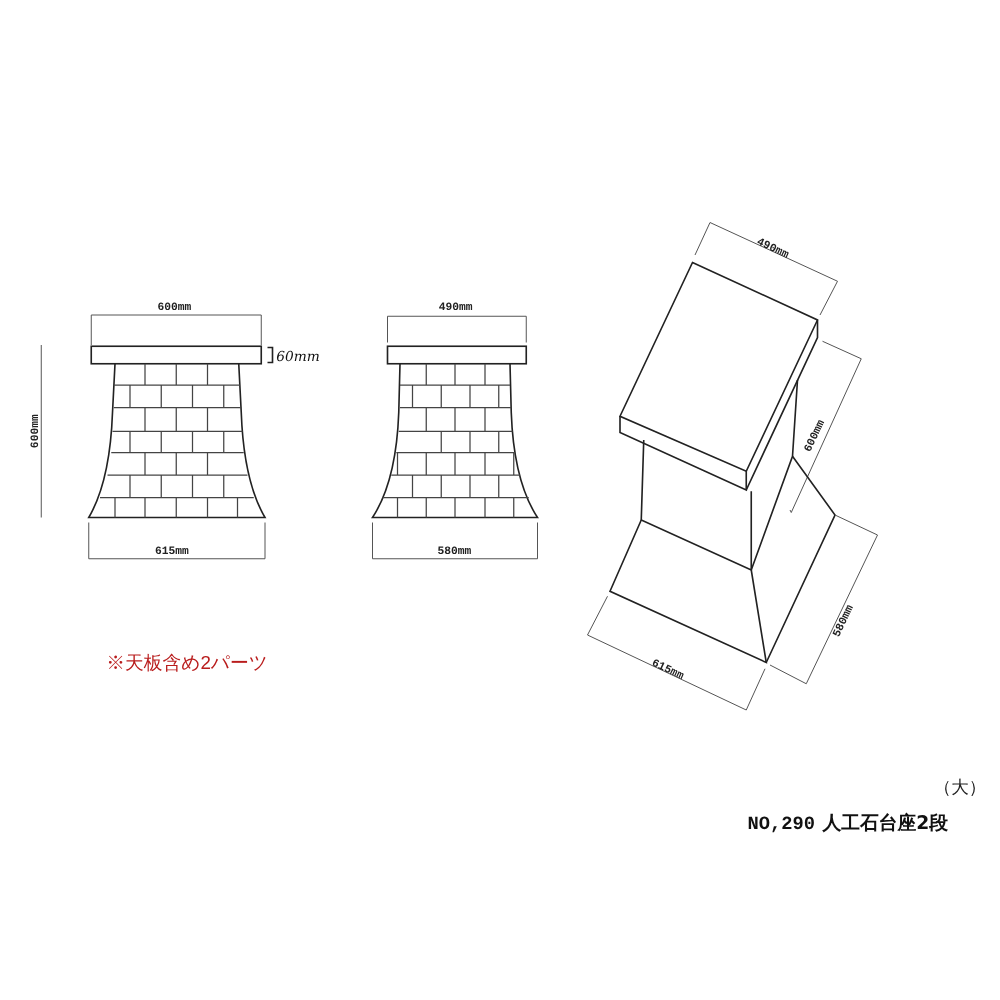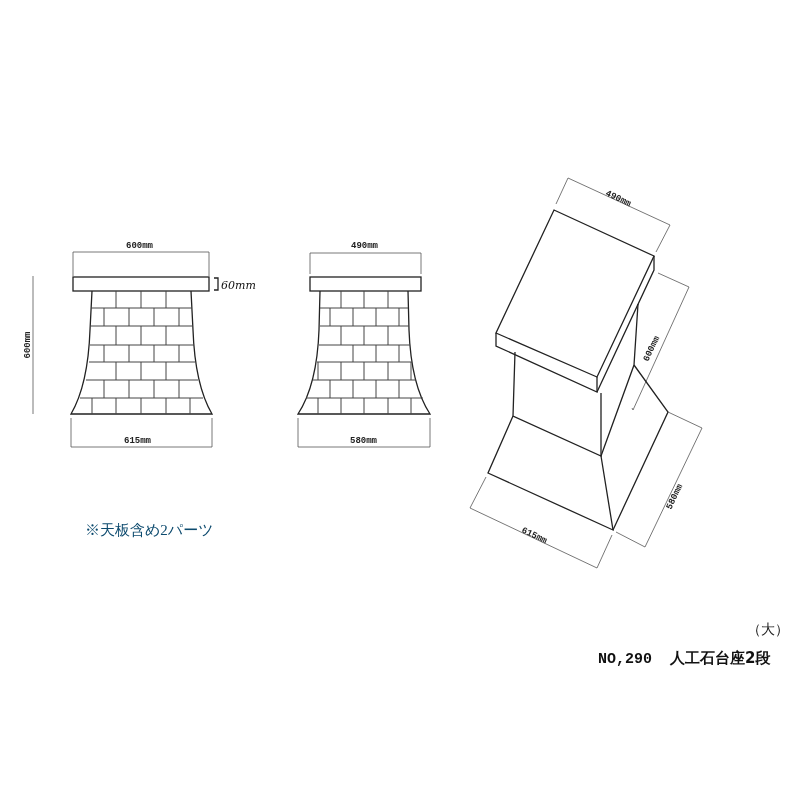--- a/index.html
+++ b/index.html
@@ -1,23 +1,23 @@
 <!DOCTYPE html>
 <html><head>
   <meta charset="utf-8">
   <style>
     html, body { margin: 0; padding: 0; background: #ffffff; }
     body { width: 800px; height: 800px; position: relative; overflow: hidden; font-family: "DejaVu Sans", sans-serif; }
     svg.canvas { position: absolute; left: 0; top: 0; }
     .dim-text { font-family: "Liberation Mono", monospace; font-size: 9px; font-weight: bold; fill: #222; }
     .hand-text { font-family: "DejaVu Serif", serif; font-size: 11px; font-style: italic; fill: #111; }
-    .note { position: absolute; left: 85px; top: 521px; font-size: 15px; color: #0c4a6e; font-family: Liberation Serif, serif; }
+    .note { position: absolute; left: 85px; top: 521px; font-size: 15px; color: #b91c1c; font-family: Liberation Sans, sans-serif; }
     .size-label { position: absolute; left: 747px; top: 621px; font-size: 14px; color: #222; font-family: "DejaVu Sans", sans-serif; }
     .title { position: absolute; left: 598px; top: 649px; font-size: 15px; color: #111; font-weight: bold; font-family: "DejaVu Sans", sans-serif; white-space: nowrap; }
-    .title .num { font-family: "Liberation Mono", monospace; font-weight: bold; margin-right: 18px; }
+    .title .num { font-family: "Liberation Mono", monospace; font-weight: bold; margin-right: 6px; }
     .line { stroke: #222; fill: none; stroke-width: 1.3; }
     .thin { stroke: #555; fill: none; stroke-width: 0.8; }
     .brick { stroke: #444; fill: none; stroke-width: 1; }
   </style>
 </head>
 <body>
 
 <svg class="canvas" width="800" height="800" viewBox="0 0 800 800">
 
   <g>

